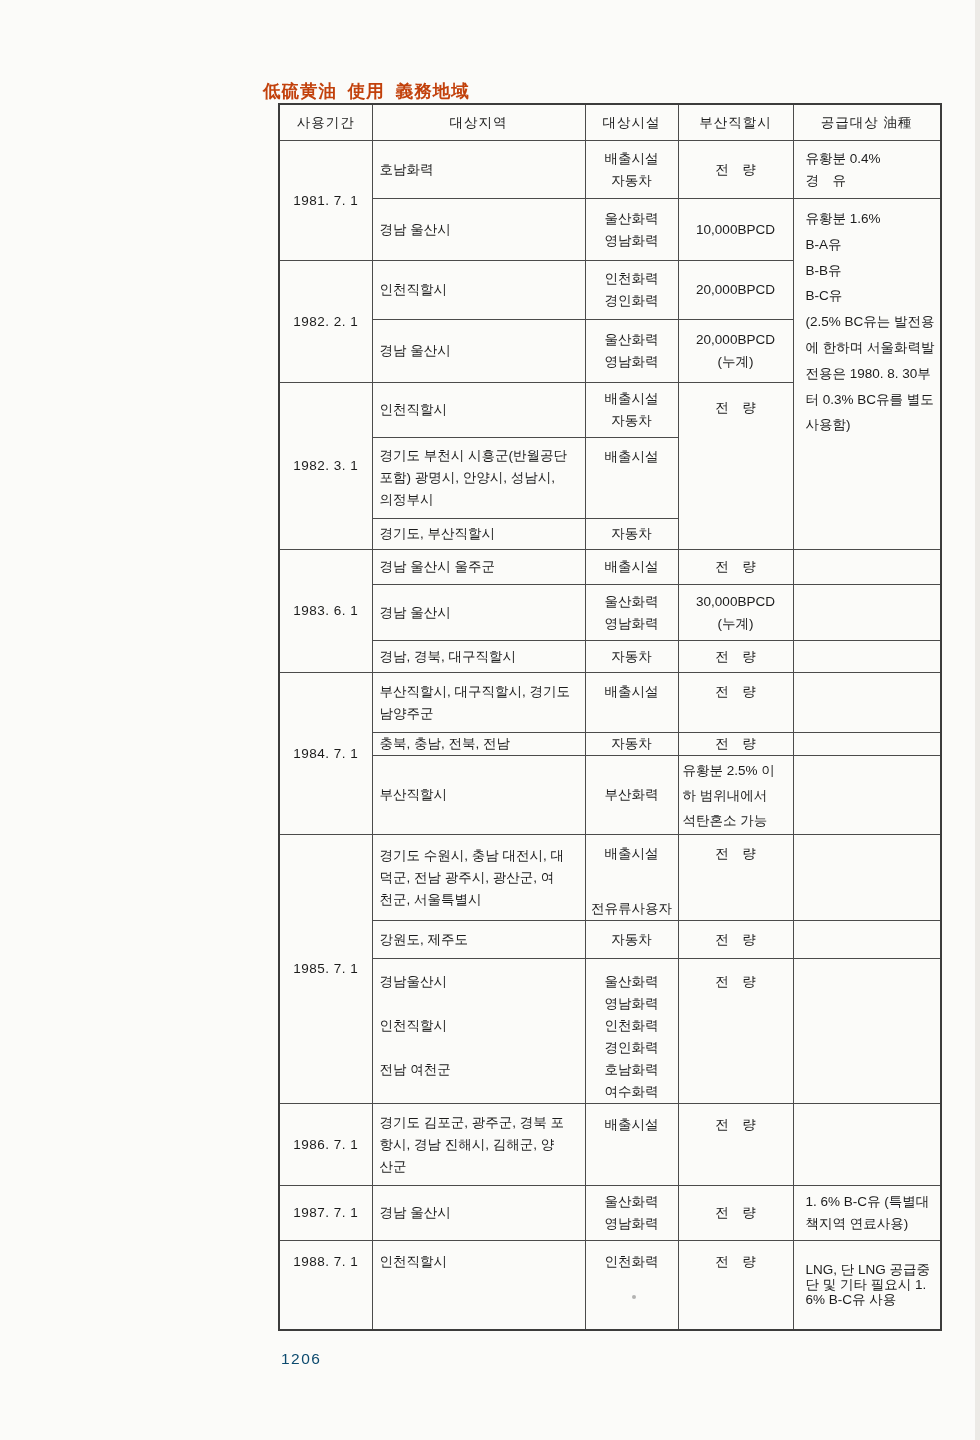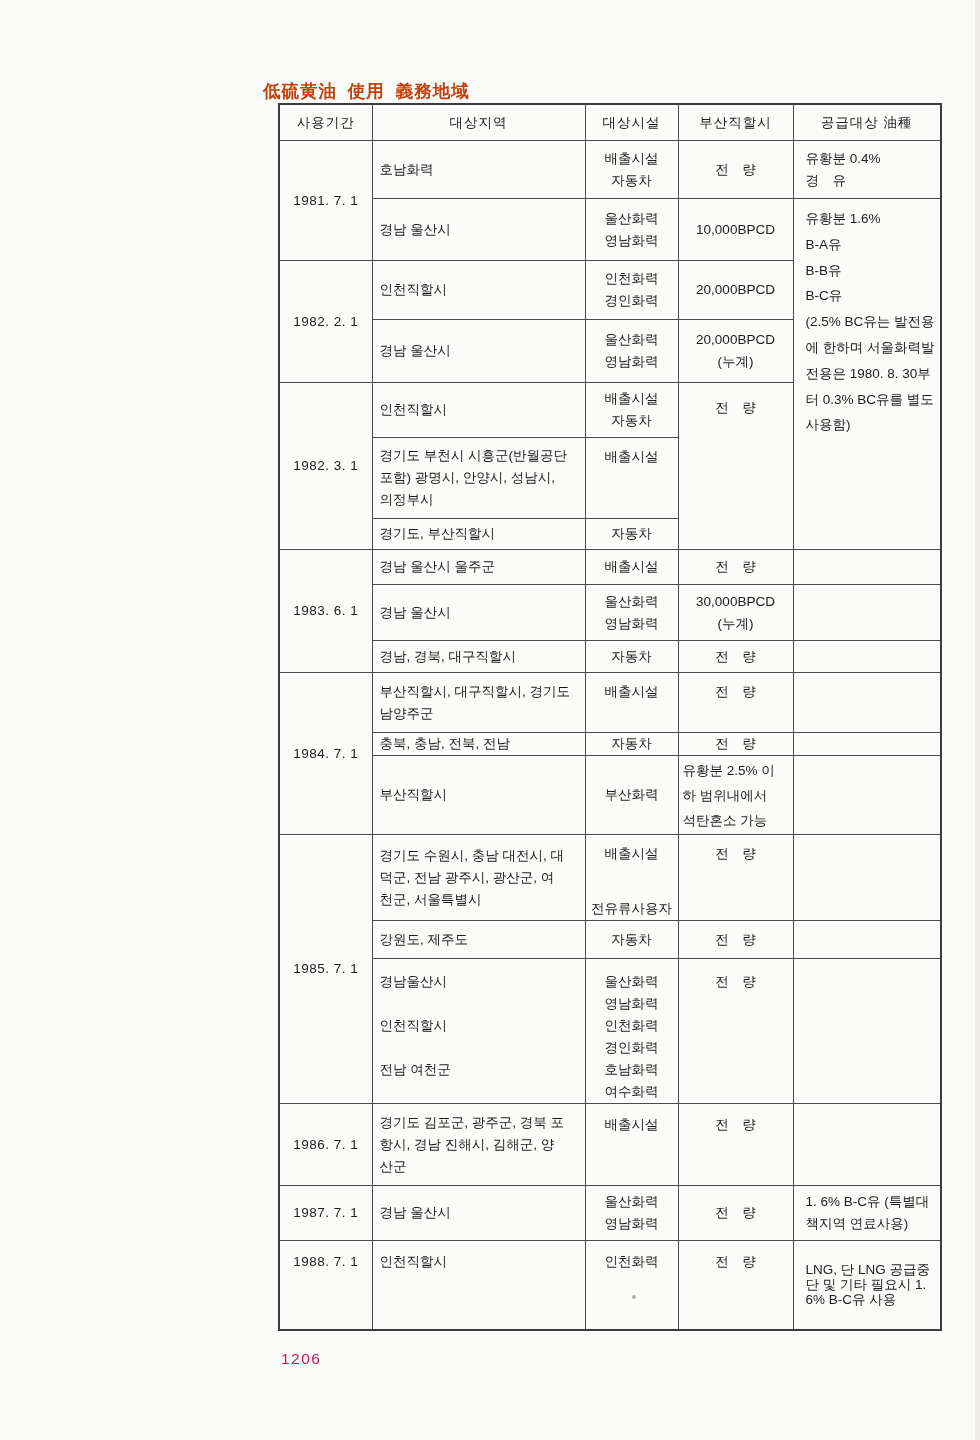--- a/index.html
+++ b/index.html
@@ -15,21 +15,21 @@
     position: absolute; right: 0; top: 0; width: 5px; height: 100%;
     background: #eceae6;
   }
   .doc-title {
     position: absolute; left: 263px; top: 79px;
     font-size: 17.5px; font-weight: bold; color: #c2410c;
     letter-spacing: 1px; word-spacing: 5px; white-space: pre;
   }
   .page-number {
     position: absolute; left: 281px; top: 1350px;
-    font-size: 15.5px; color: #be185d; letter-spacing: 1.5px;
+    font-size: 15.5px; color: #0c4a6e; letter-spacing: 1.5px;
   }
   table.obligation {
     position: absolute; left: 278px; top: 103px; width: 662px;
     border-collapse: collapse; table-layout: fixed;
     border: 2px solid #3c3c3c;
   }
   th, td {
     border: 1px solid #4b4b4b;
     font-size: 13.5px; line-height: 22px; color: #1c1c1c;
     white-space: pre; overflow: hidden;

